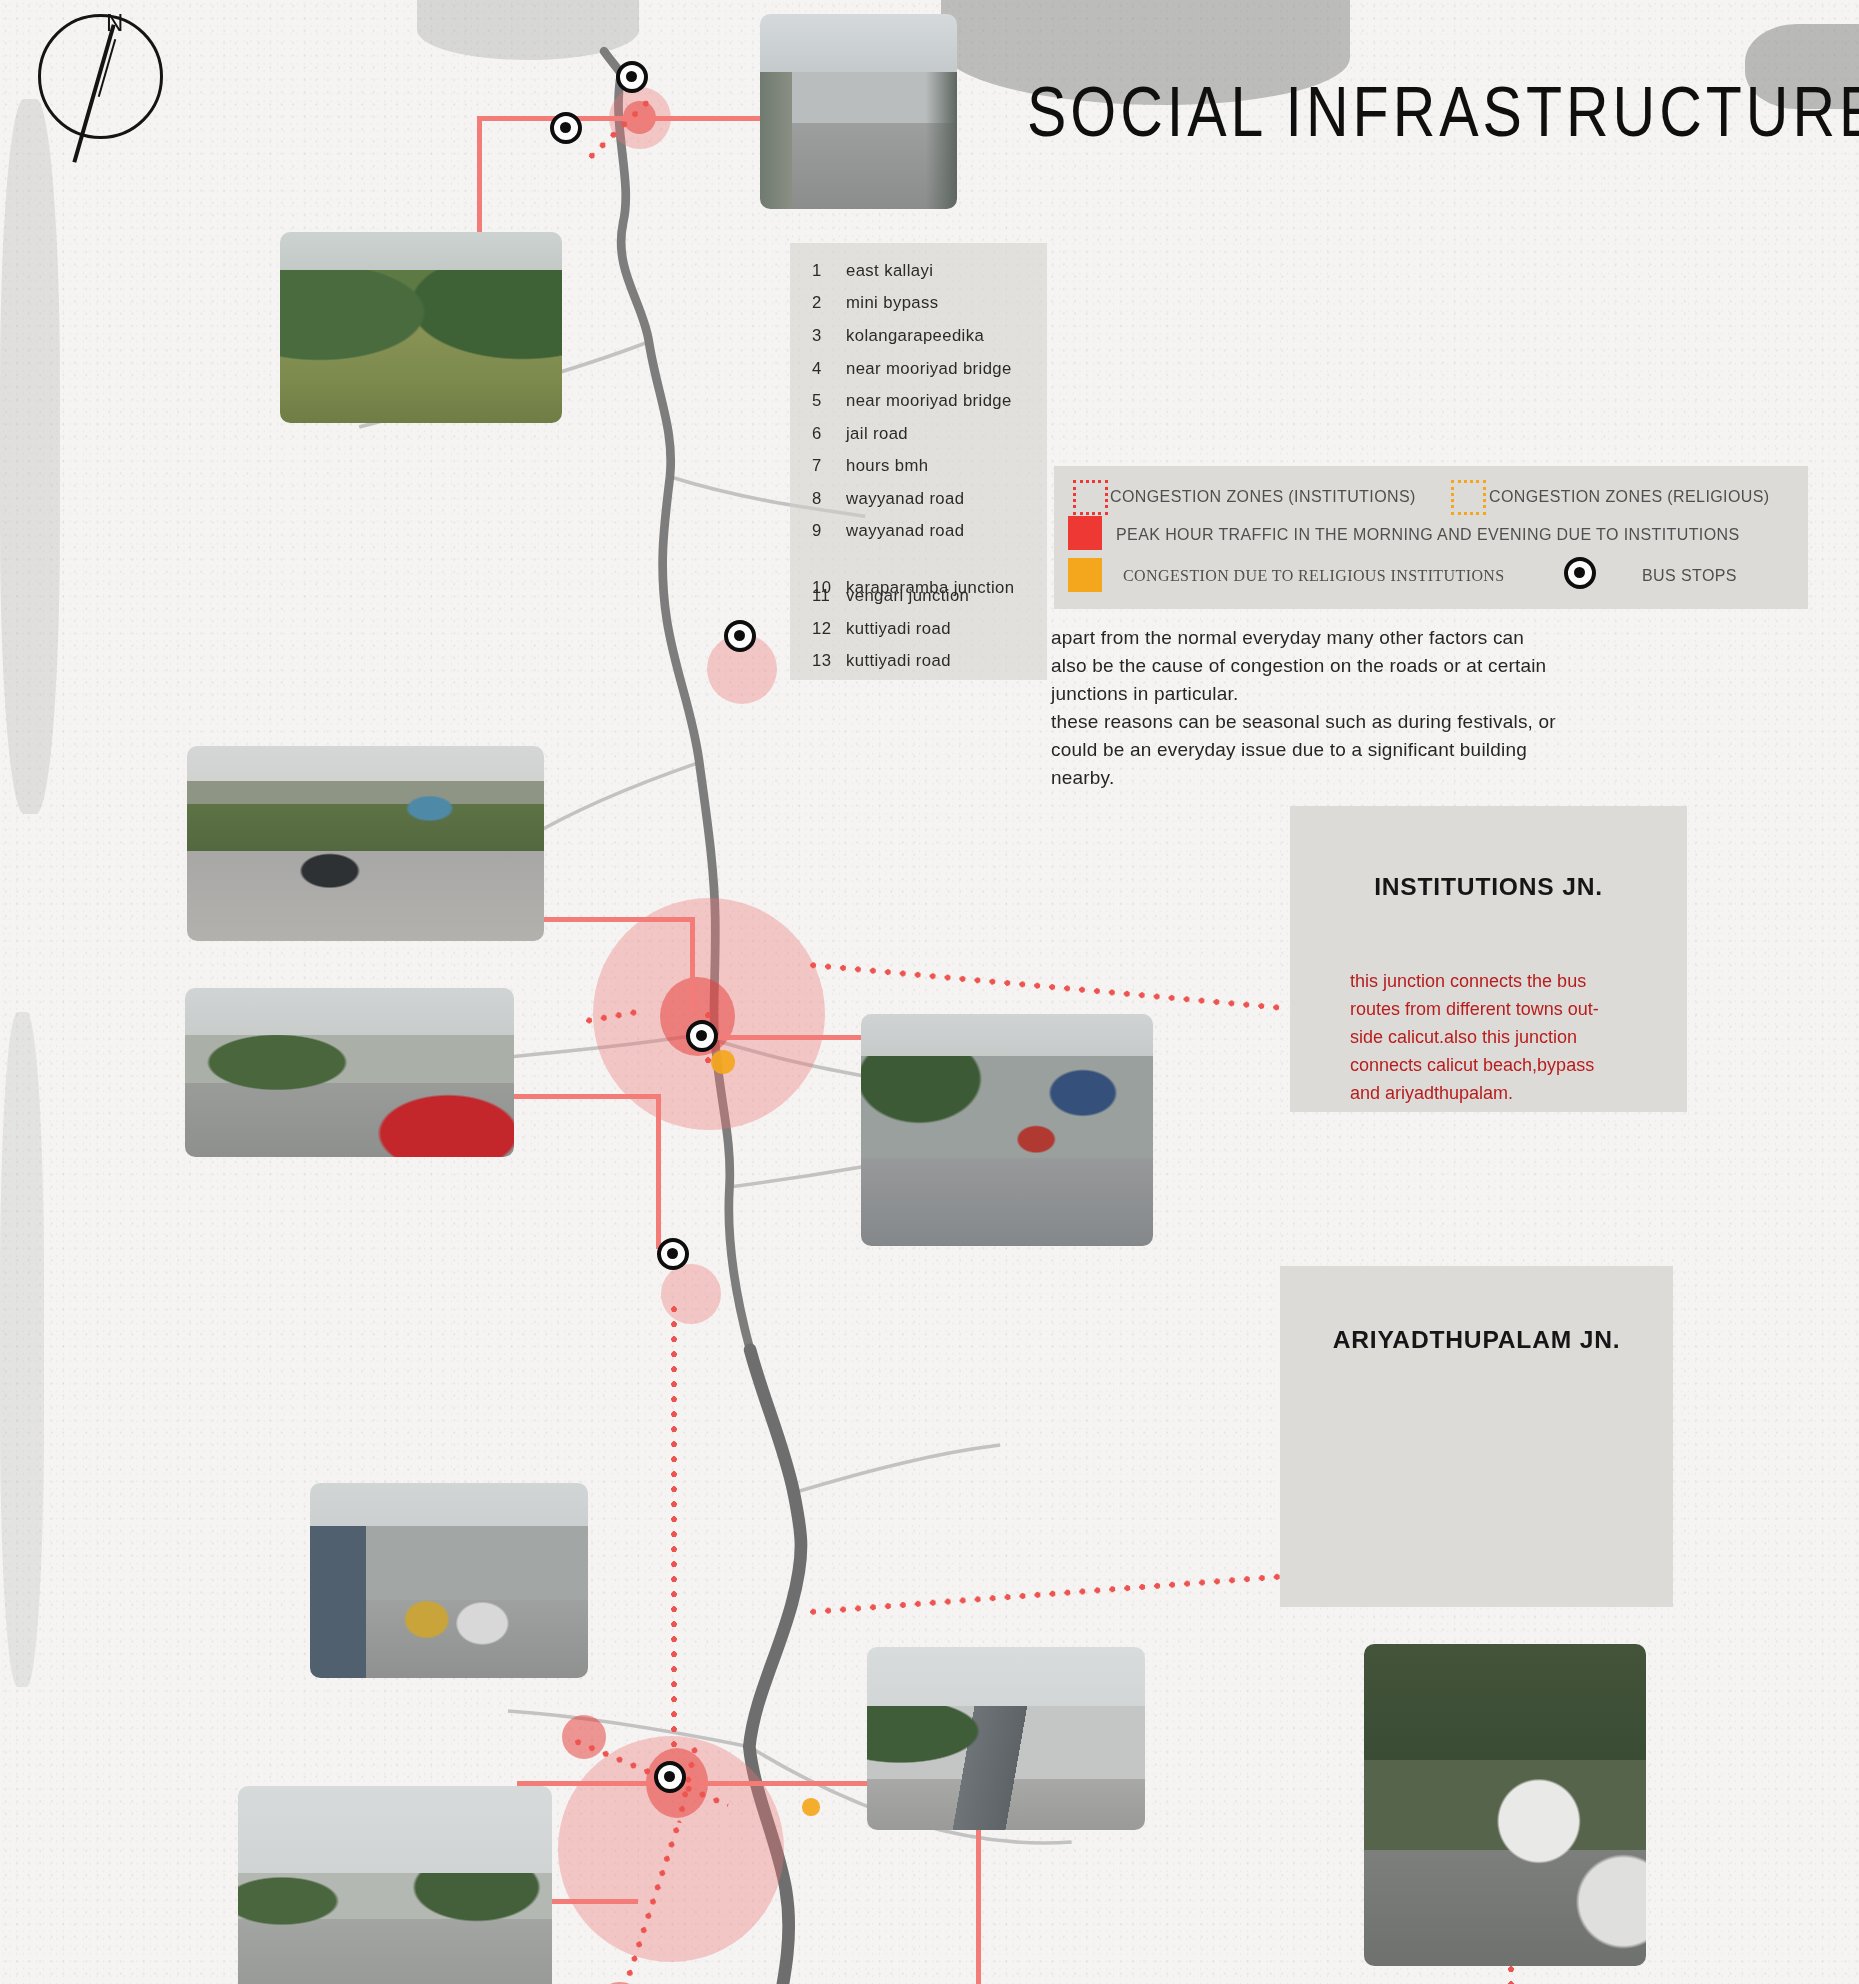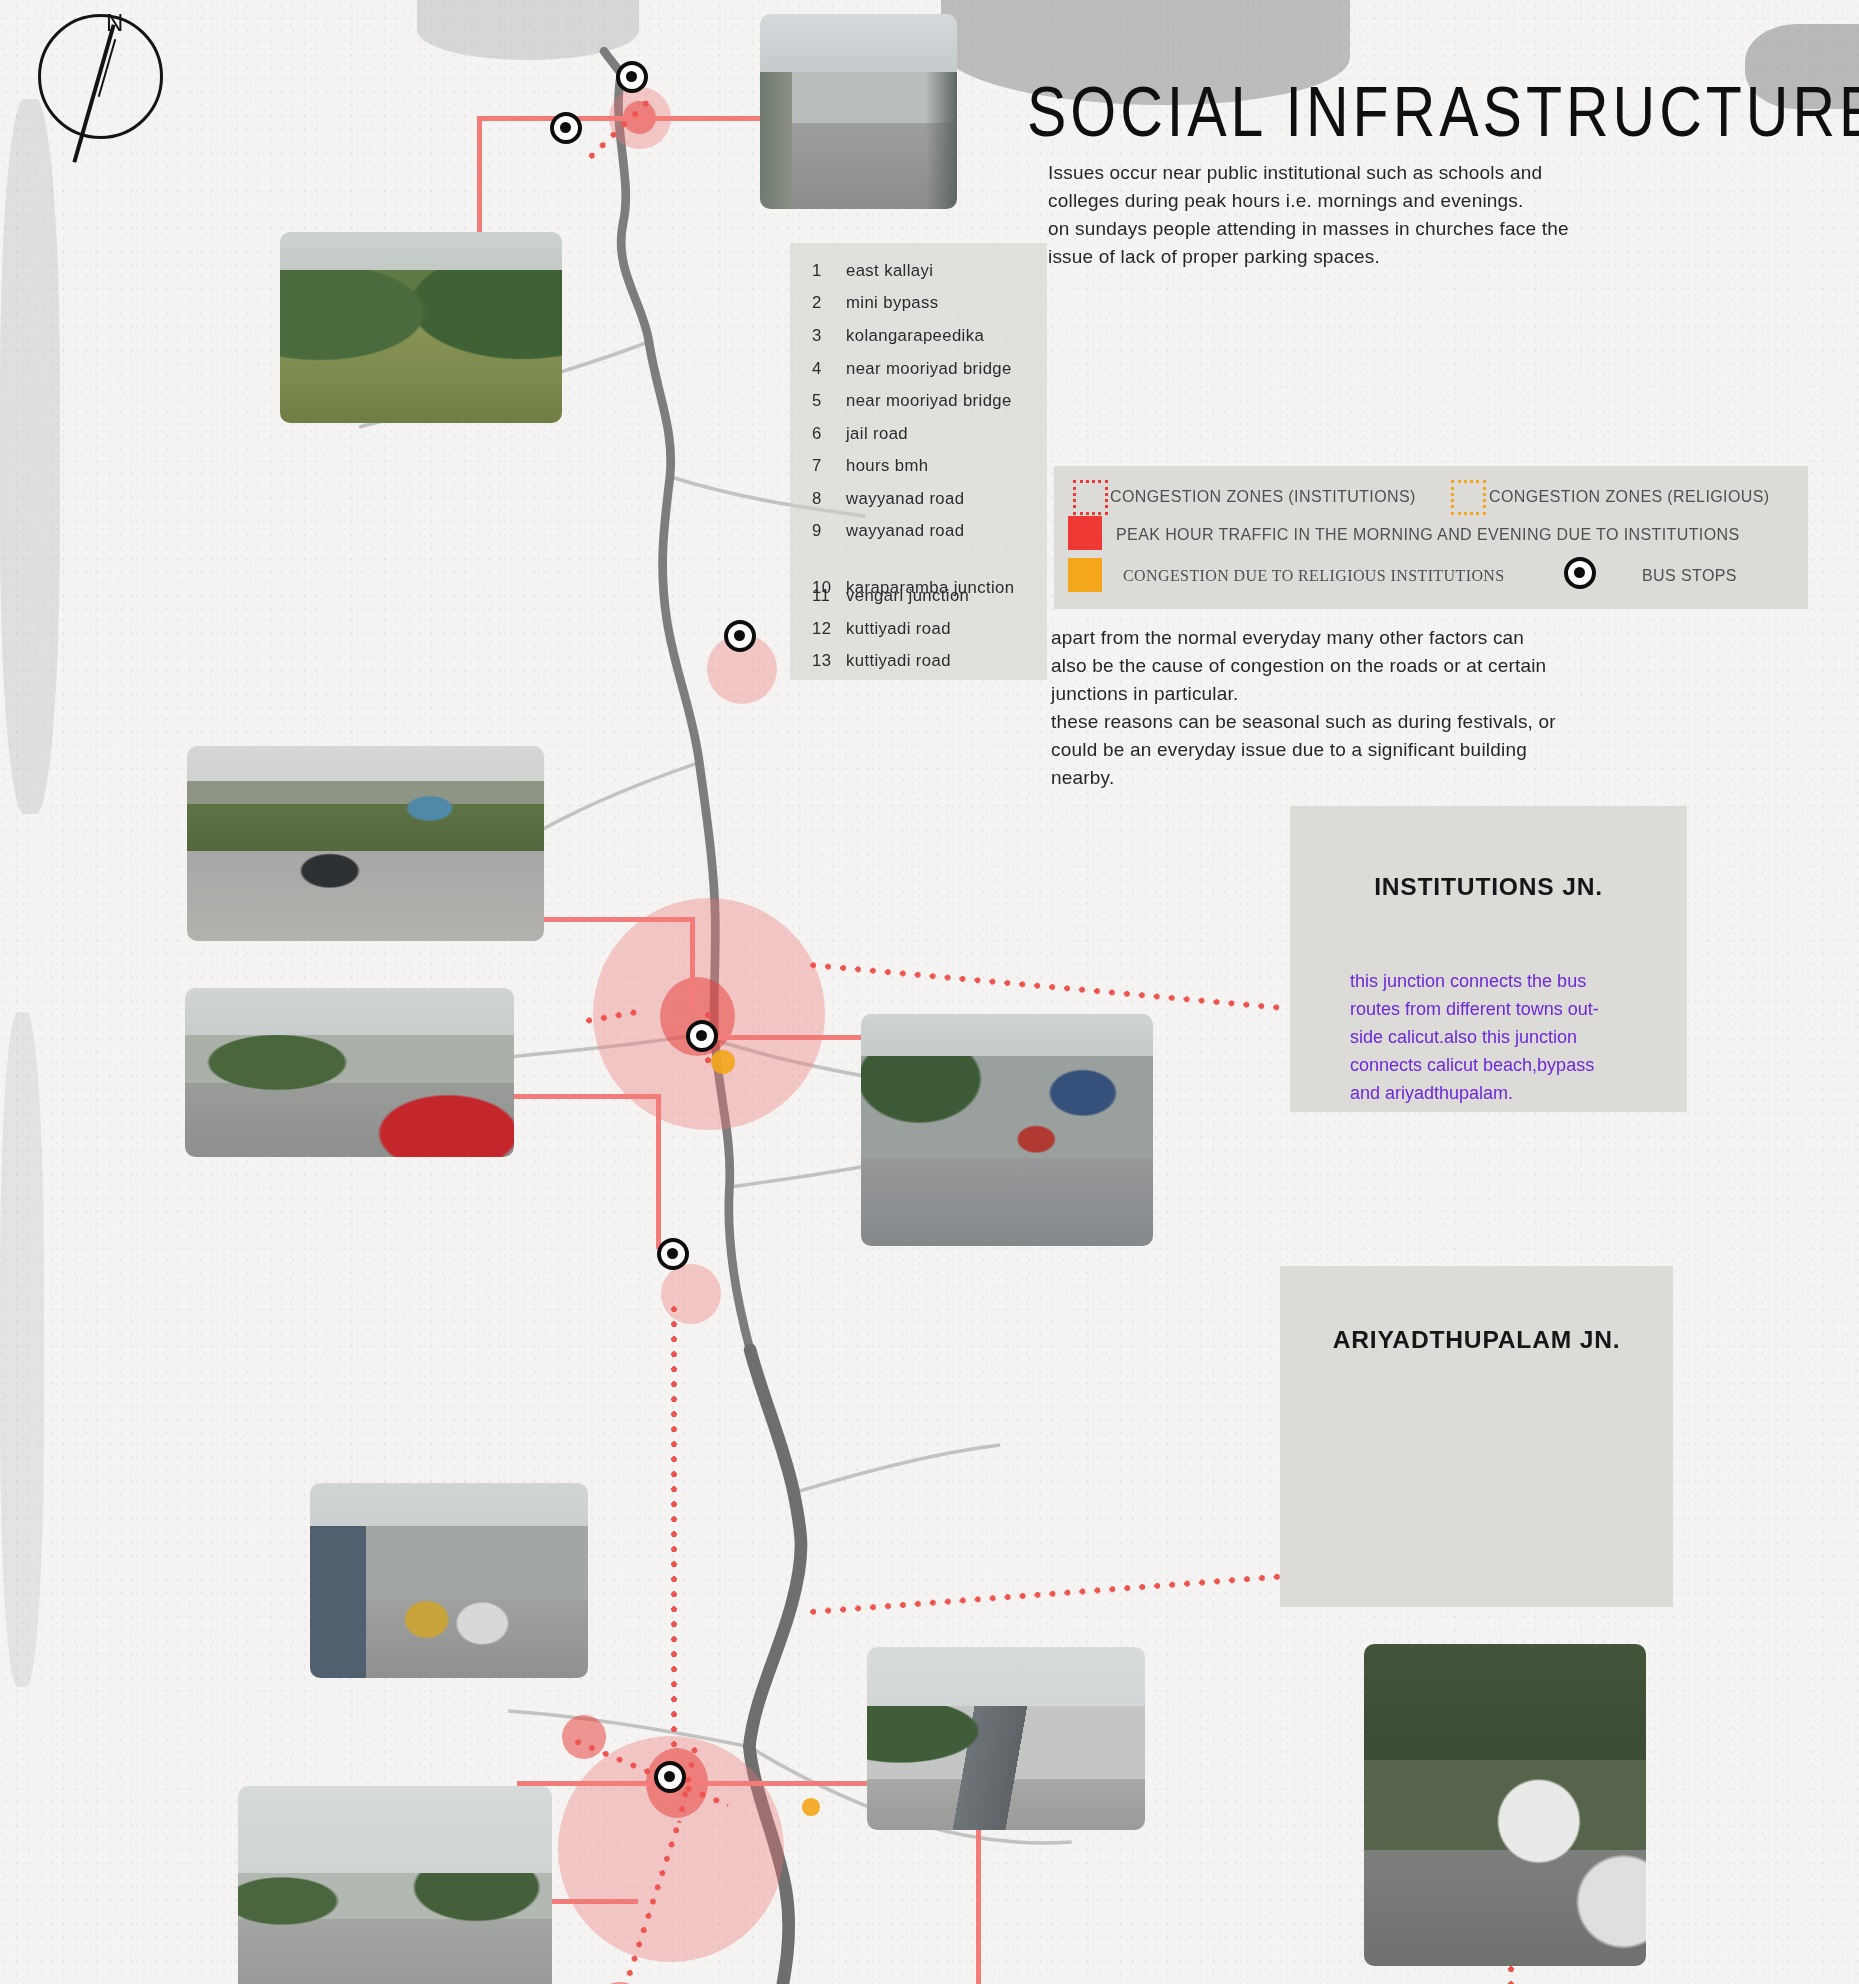--- a/index.html
+++ b/index.html
@@ -16,21 +16,21 @@
   .rl{position:absolute;background:#f37c78;}
   .dot-h{position:absolute;height:6.4px;background-image:radial-gradient(circle at 3.2px 3.2px,#ee544f 2.8px,transparent 3.2px);background-size:15px 6.4px;background-repeat:repeat-x;}
   .dot-v{position:absolute;width:6.4px;background-image:radial-gradient(circle at 3.2px 3.2px,#ee544f 2.8px,transparent 3.2px);background-size:6.4px 15px;background-repeat:repeat-y;}
   .rot{transform-origin:0 50%;}
   .bus{position:absolute;width:24px;height:24px;border:4px solid #0d0d0d;border-radius:50%;background:#fdfdfd;}
   .bus::after{content:"";position:absolute;left:50%;top:50%;width:11px;height:11px;margin:-5.6px 0 0 -5.6px;background:#0d0d0d;border-radius:50%;}
   .photo{position:absolute;border-radius:10.3px;}
   .panel{position:absolute;background:rgba(209,207,203,.55);}
   .gbox{position:absolute;background:#dcdbd8;}
   .jn-title{position:absolute;left:0;right:0;text-align:center;font-weight:bold;font-size:24.6px;letter-spacing:0.8px;color:#161616;}
-  .jn-body{position:absolute;font-size:18px;line-height:28px;color:#6d28d9;white-space:pre-line;}
+  .jn-body{position:absolute;font-size:18px;line-height:28px;color:#b91c1c;white-space:pre-line;}
   .para{position:absolute;font-size:19px;line-height:28px;color:#262626;white-space:pre-line;letter-spacing:0.2px;}
   .legend-label{position:absolute;font-size:16px;color:#4f4f4f;letter-spacing:0.4px;white-space:nowrap;}
   .lgd-dotted{position:absolute;width:29px;height:29px;background:transparent;}
   .lgd-sq{position:absolute;width:34px;height:34px;}
   .list-row{position:absolute;left:22px;display:flex;font-size:16.7px;color:#2a2a2a;letter-spacing:0.4px;}
   .list-num{width:34px;flex:0 0 34px;}
   h1{margin:0;font-weight:500;}
 </style>
 </head>
 <body>
@@ -216,24 +216,20 @@
         <span>kuttiyadi road</span>
       </div>
     <div class="list-row" style="top:408px;">
         <span class="list-num">13</span>
         <span>kuttiyadi road</span>
       </div>
   </div>
 
   <h1 class="abs" style="left:1027px;top:71px;font-size:59px;letter-spacing:4px;color:#0f0f0f;transform:scaleY(1.2);transform-origin:top left;white-space:nowrap;">SOCIAL INFRASTRUCTURE 30</h1>
 
-  <div class="para" style="left:1048px;top:159px;width:778px;">Issues occur near public institutional such as schools and
-colleges during peak hours i.e. mornings and evenings.
-on sundays people attending in masses in churches face the
-issue of lack of proper parking spaces.</div>
   <div class="para" style="left:1051px;top:624px;width:778px;">apart from the normal everyday many other factors can
 also be the cause of congestion on the roads or at certain
 junctions in particular.
  these reasons can be seasonal such as during festivals, or
 could be an everyday issue due to a significant building
 nearby.</div>
 
   <div class="gbox" style="left:1054px;top:466px;width:754px;height:143px;text-align:right;">
     <div class="lgd-dotted" style="left:19px;top:14.3px;border:3.2px dotted #ed3833;"></div>
     <div class="legend-label" style="left:56px;top:22px;">CONGESTION ZONES (INSTITUTIONS)</div>

